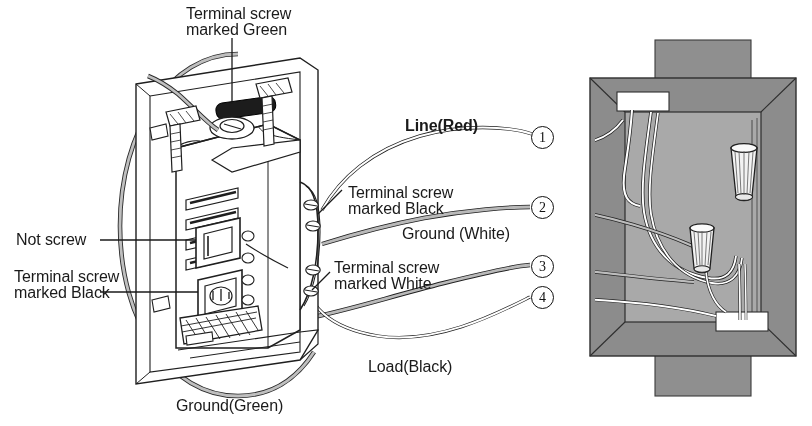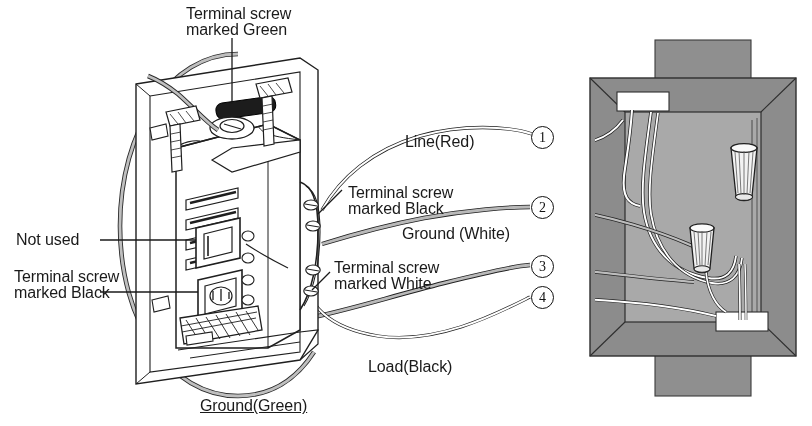--- a/index.html
+++ b/index.html
@@ -280,37 +280,37 @@
     <path d="M100,292 L198,292"></path>
     <path d="M342,190 L318,214"></path>
     <path d="M330,272 L312,290"></path>
   </g>
 
 </svg>
 
 <div class="lbl" style="left:186px;top:6px;">Terminal screw
 marked Green</div>
 
-<div class="lbl" style="left:16px;top:232px;">Not used</div>
+<div class="lbl" style="left:16px;top:232px;">Not screw</div>
 
 <div class="lbl" style="left:14px;top:269px;">Terminal screw
 marked Black</div>
 
 <div class="lbl" style="left:348px;top:185px;">Terminal screw
 marked Black</div>
 
 <div class="lbl" style="left:334px;top:260px;">Terminal screw
 marked White</div>
 
-<div class="lbl" style="left:405px;top:134px;">Line(Red)</div>
+<div class="lbl" style="left:405px;top:118px;font-weight:bold;">Line(Red)</div>
 
 <div class="lbl" style="left:402px;top:226px;">Ground (White)</div>
 
 <div class="lbl" style="left:368px;top:339px;margin-top:20px;">Load(Black)</div>
 
-<div class="lbl" style="left:200px;top:398px;text-decoration:underline;">Ground(Green)</div>
+<div class="lbl" style="left:176px;top:398px;">Ground(Green)</div>
 
 <div class="num" style="left:531px;top:126px;">1</div>
 <div class="num" style="left:531px;top:196px;">2</div>
 <div class="num" style="left:531px;top:255px;">3</div>
 <div class="num" style="left:531px;top:286px;">4</div>
 
 </div>
 
 </body></html>

